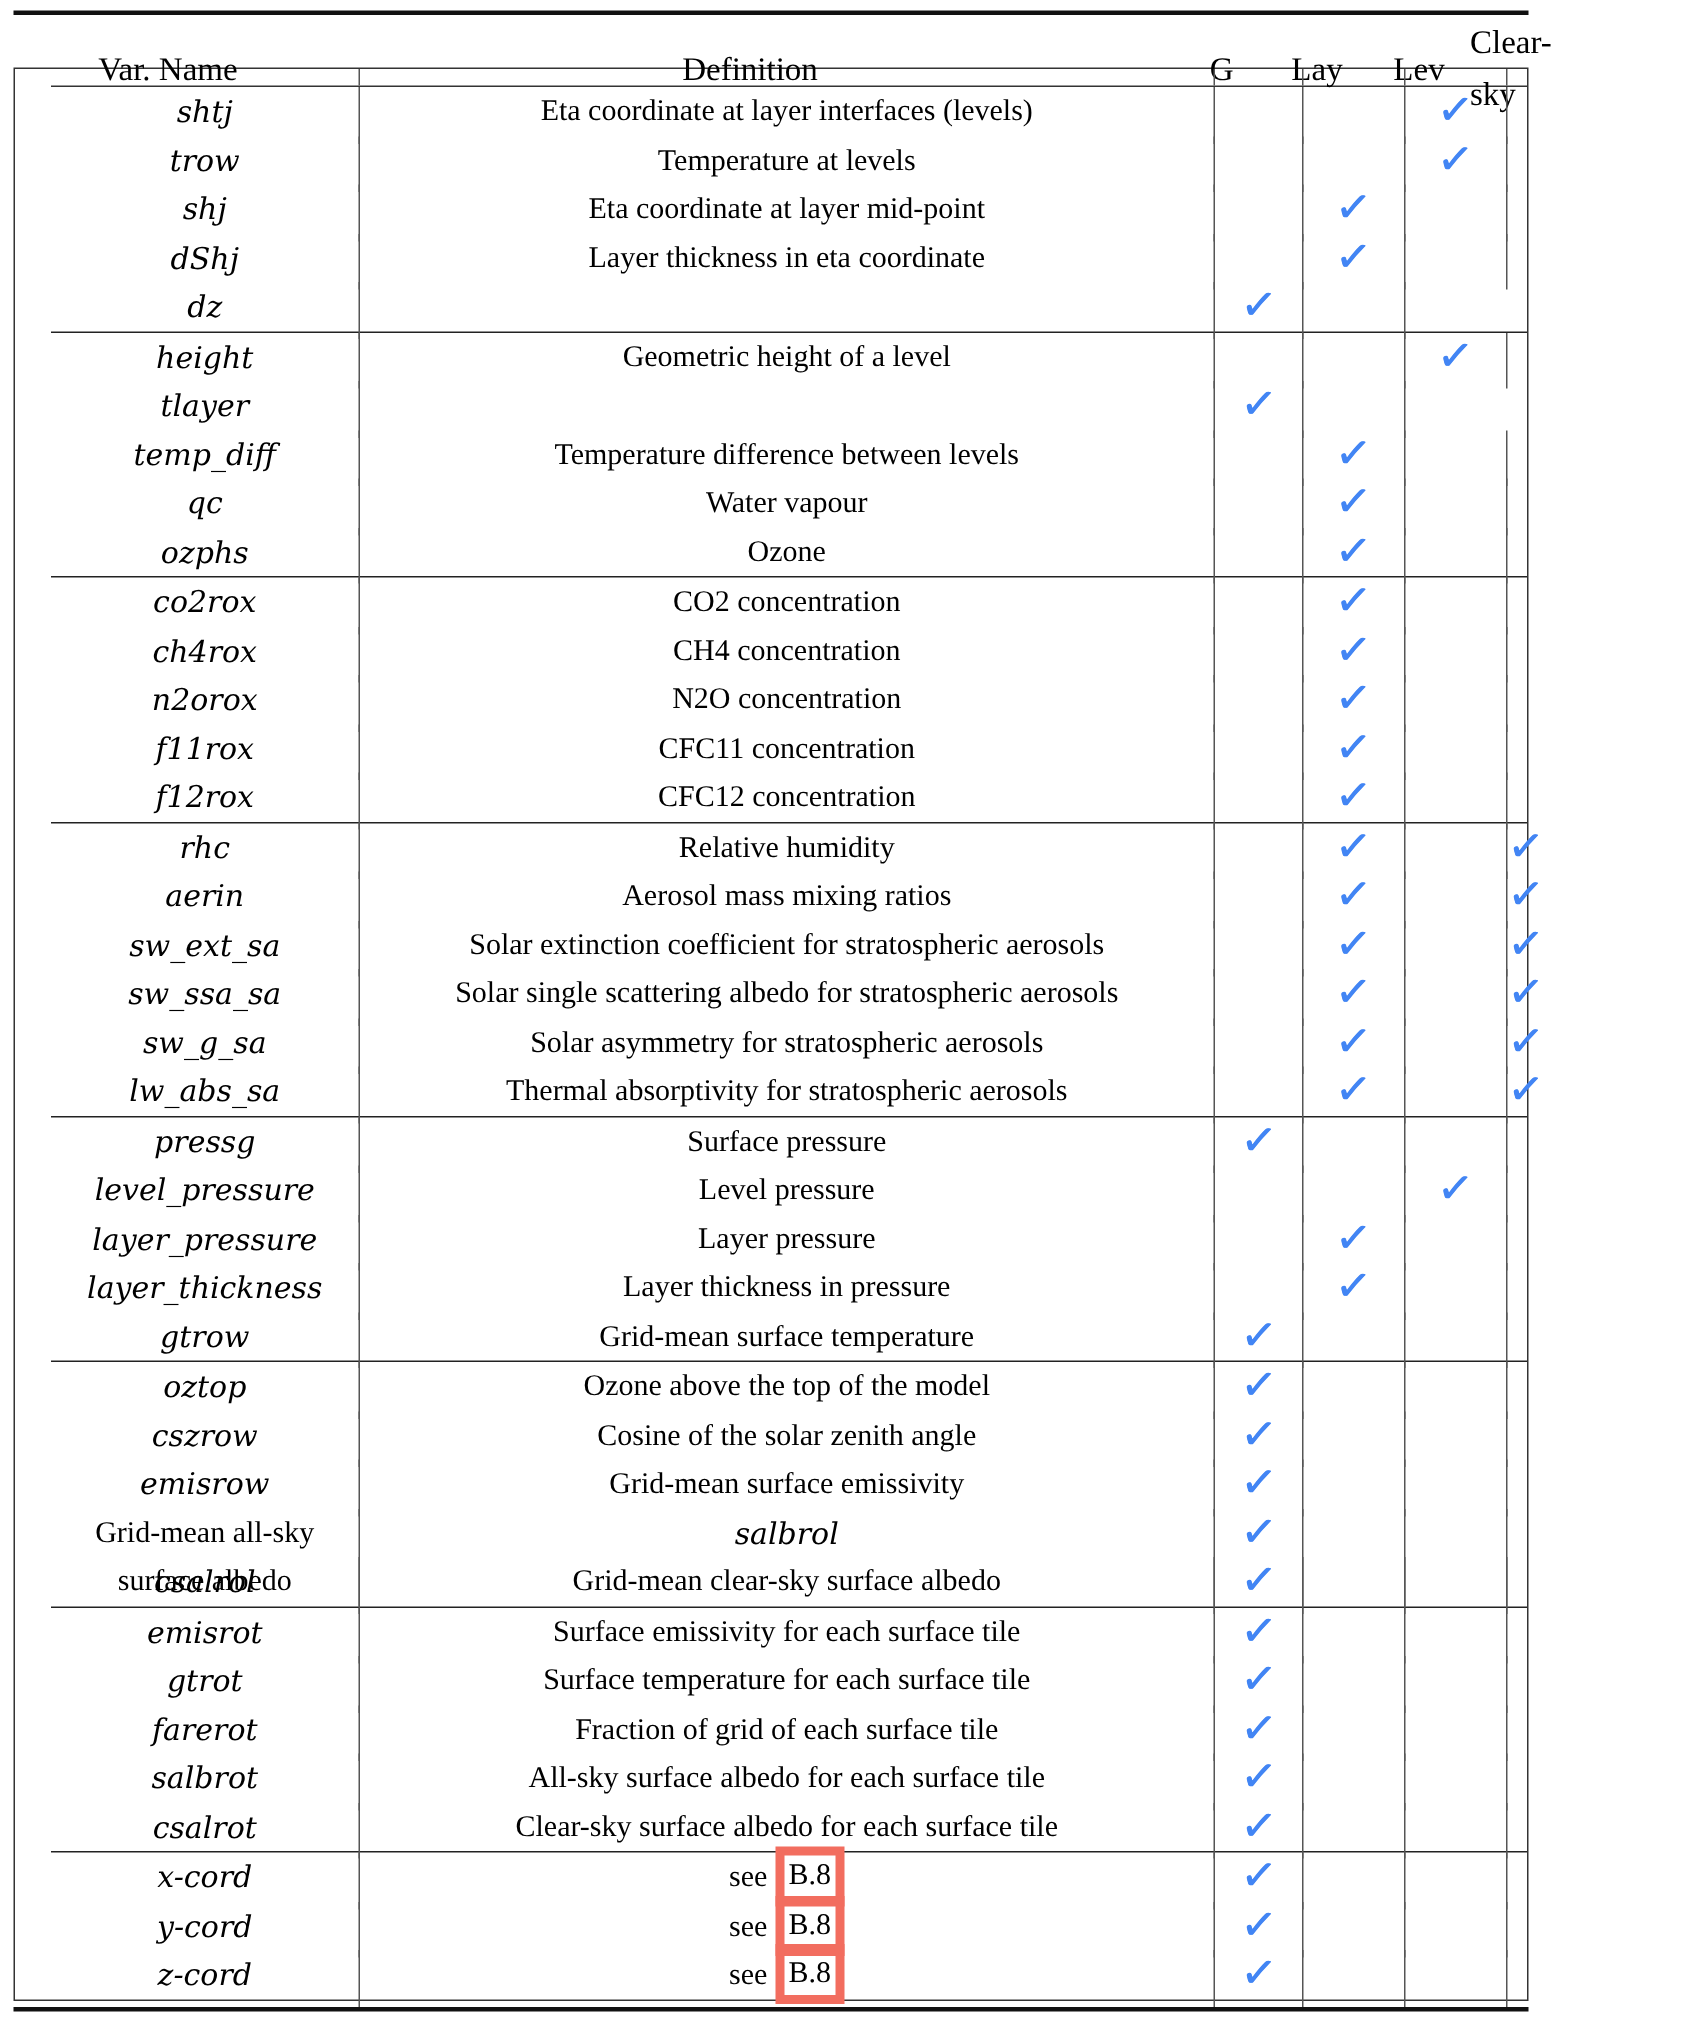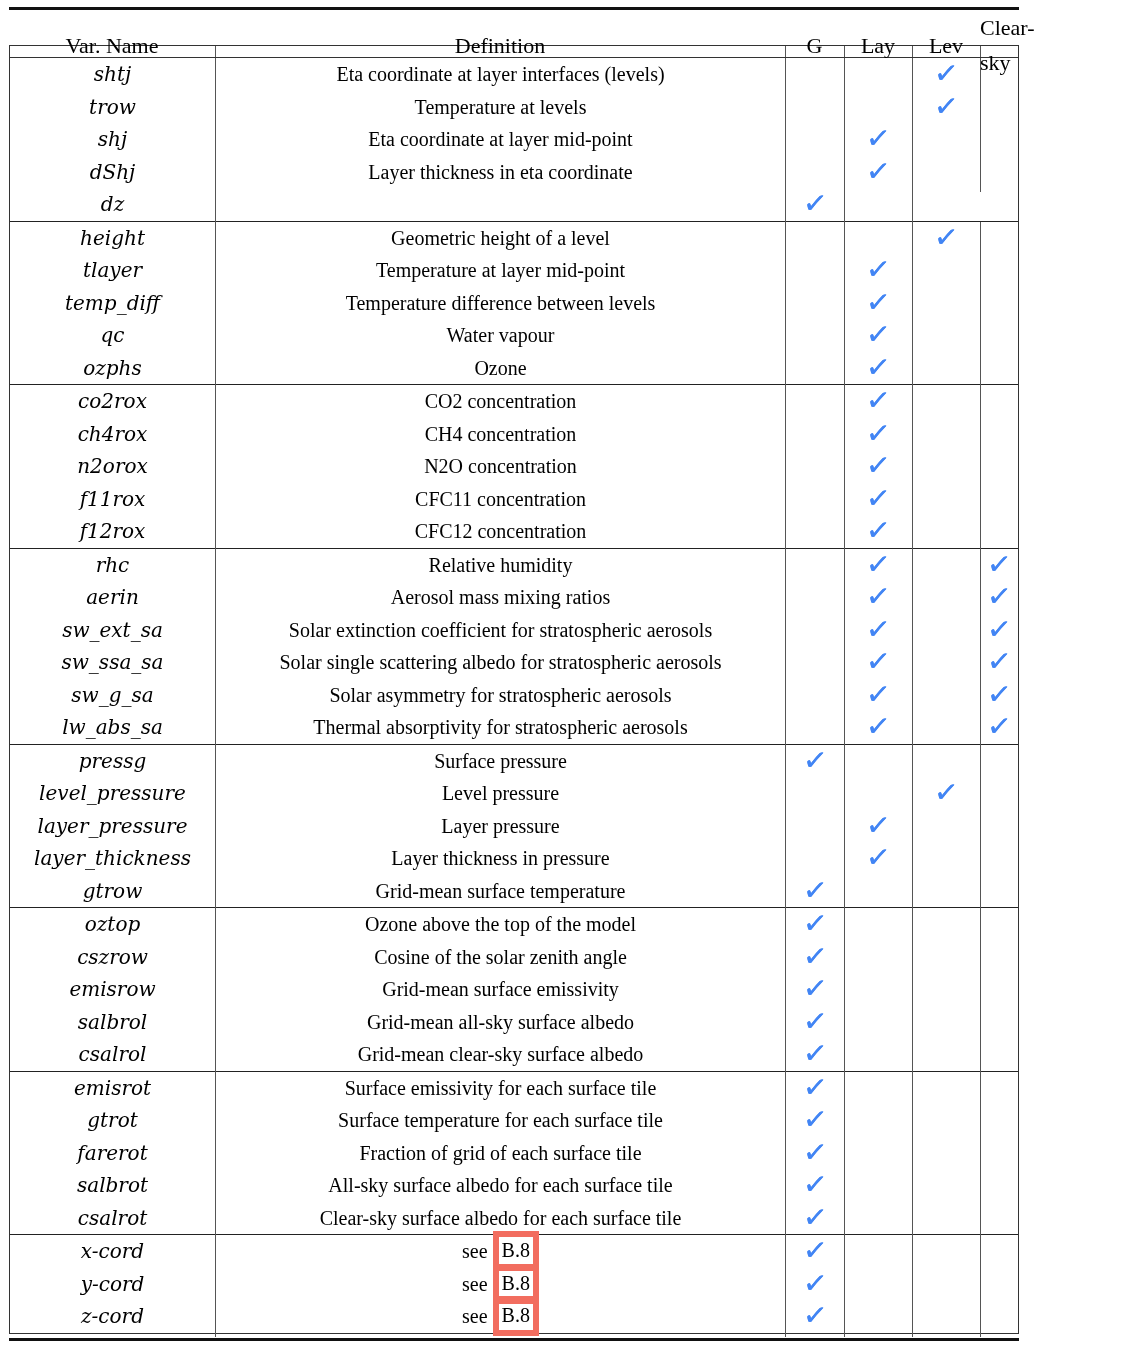--- a/index.html
+++ b/index.html
@@ -6,21 +6,21 @@
   body{
     width:1124px;height:1352px;background:#ffffff;position:relative;
     font-family:"Liberation Serif",serif;color:#000;
     -webkit-font-smoothing:antialiased;
   }
   .table-wrap{position:absolute;left:9px;top:7px;width:1010px;}
   .toprule{height:3px;background:#111;}
   .grid-row{display:grid;grid-template-columns:205px 570px 59px 68px 68px auto;}
   .header-row{display:grid;grid-template-columns:206px 570px 59px 68px 68px auto;height:35px;}
   .hcell{display:flex;align-items:center;justify-content:center;font-size:22px;line-height:35px;}
-  .tbody{border:1px solid #333;}
+  .tbody{border:1px solid #333;padding-left:24px;}
   .c{border-left:1px solid #555;text-align:center;overflow:visible;}
   .c:first-child{border-left:none;}
   .spacer-row{height:11px;border-bottom:1px solid #333;}
   .spacer-row .c{height:11px;}
   .row{height:32.5px;line-height:32.5px;}
   .group + .group{border-top:1px solid #222;}
   .name-cell{font-style:italic;font-family:"DejaVu Serif",serif;font-size:20px;}
   .def-cell{font-size:20px;}
   .check{
     color:var(--check,#4285f4);
@@ -106,21 +106,20 @@
           <div class="grid-row row">
             <div class="c name-cell"><span>height</span></div>
             <div class="c def-cell"><span>Geometric height of a level</span></div>
             <div class="c check-cell"></div>
             <div class="c check-cell"></div>
             <div class="c check-cell"><span class="check">✓</span></div>
             <div class="c check-cell"></div>
           </div>
           <div class="grid-row row">
             <div class="c name-cell"><span>tlayer</span></div>
-            <div class="c def-cell"><span>Temperature at layer mid-point</span></div>
             <div class="c check-cell"></div>
             <div class="c check-cell"><span class="check">✓</span></div>
             <div class="c check-cell"></div>
             <div class="c check-cell"></div>
           </div>
           <div class="grid-row row">
             <div class="c name-cell"><span>temp_diff</span></div>
             <div class="c def-cell"><span>Temperature difference between levels</span></div>
             <div class="c check-cell"></div>
             <div class="c check-cell"><span class="check">✓</span></div>
@@ -297,22 +296,22 @@
           </div>
           <div class="grid-row row">
             <div class="c name-cell"><span>emisrow</span></div>
             <div class="c def-cell"><span>Grid-mean surface emissivity</span></div>
             <div class="c check-cell"><span class="check">✓</span></div>
             <div class="c check-cell"></div>
             <div class="c check-cell"></div>
             <div class="c check-cell"></div>
           </div>
           <div class="grid-row row">
+            <div class="c def-cell"><span>Grid-mean all-sky surface albedo</span></div>
             <div class="c name-cell"><span>salbrol</span></div>
-            <div class="c def-cell"><span>Grid-mean all-sky surface albedo</span></div>
             <div class="c check-cell"><span class="check">✓</span></div>
             <div class="c check-cell"></div>
             <div class="c check-cell"></div>
             <div class="c check-cell"></div>
           </div>
           <div class="grid-row row">
             <div class="c name-cell"><span>csalrol</span></div>
             <div class="c def-cell"><span>Grid-mean clear-sky surface albedo</span></div>
             <div class="c check-cell"><span class="check">✓</span></div>
             <div class="c check-cell"></div>

